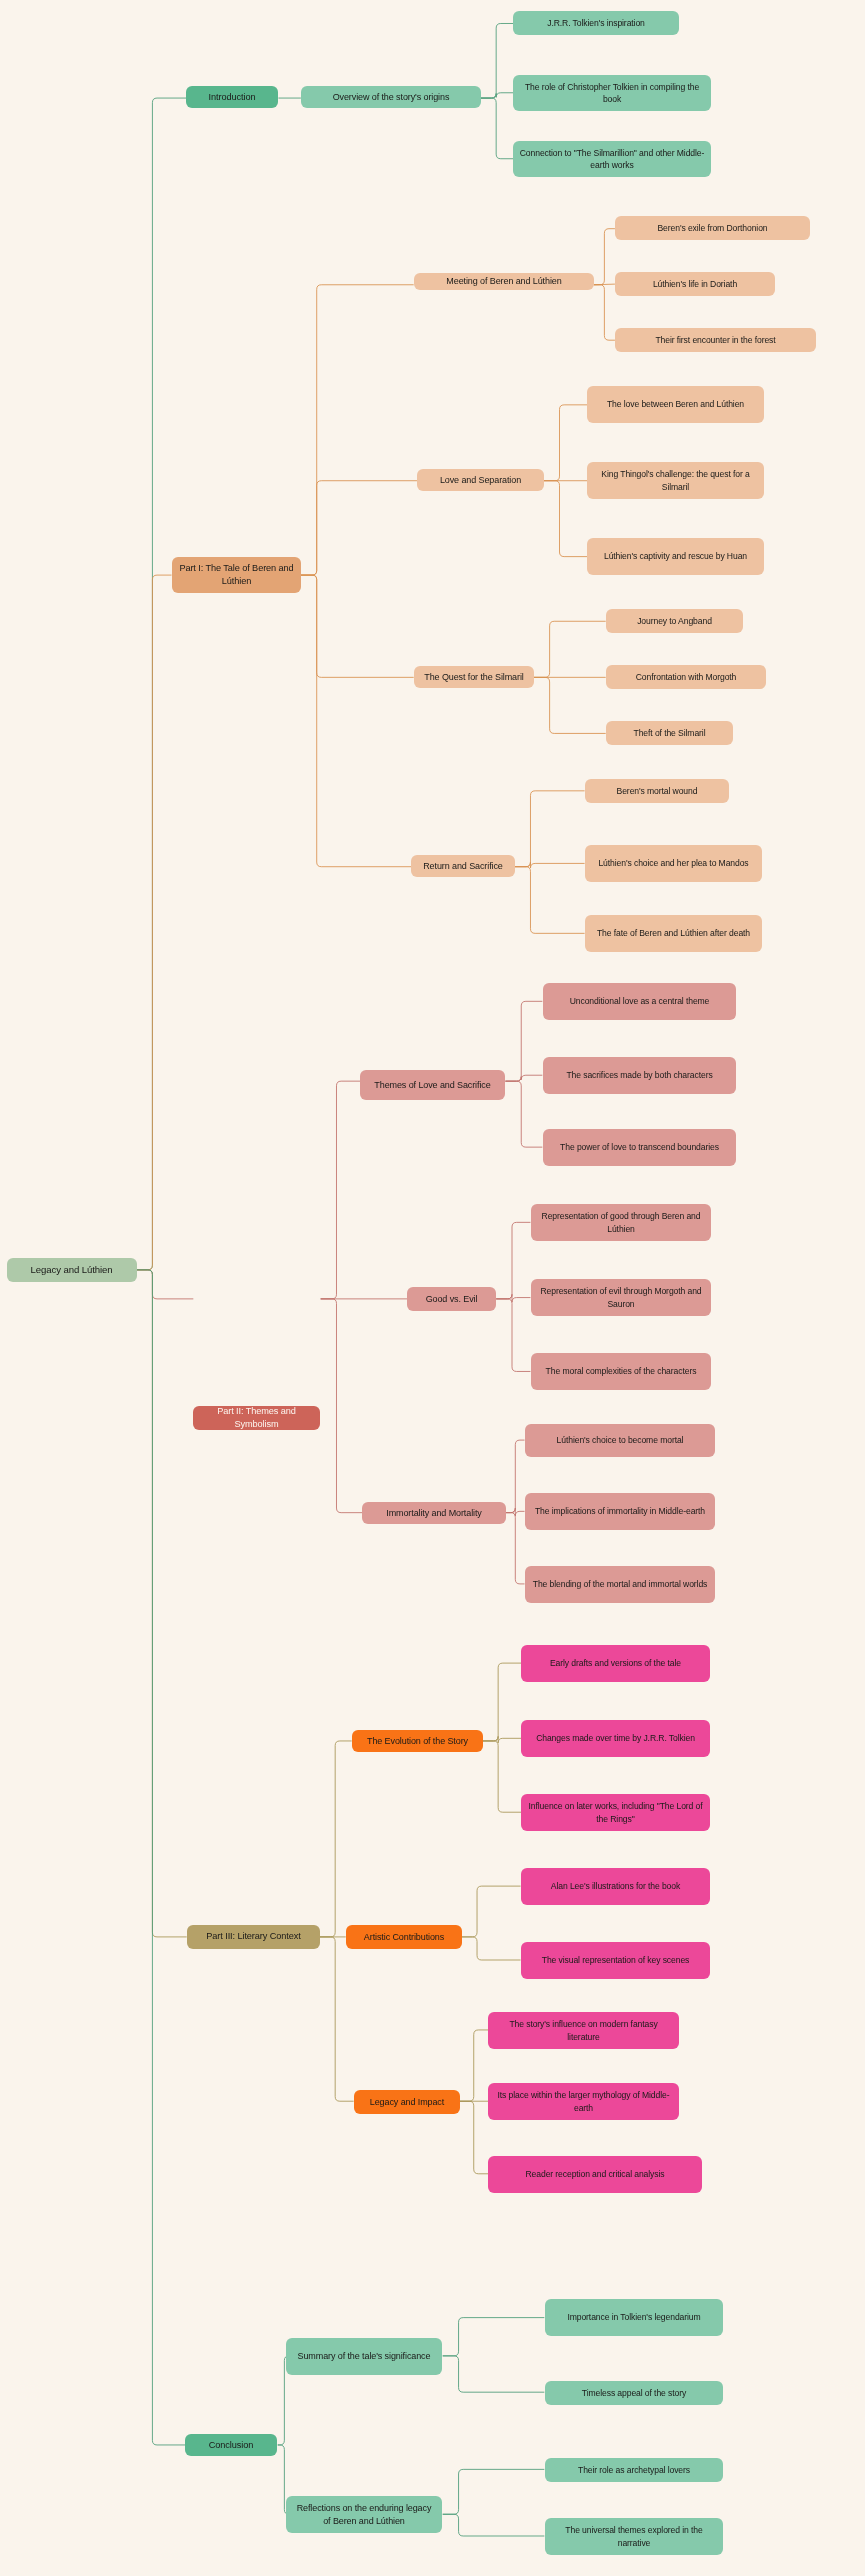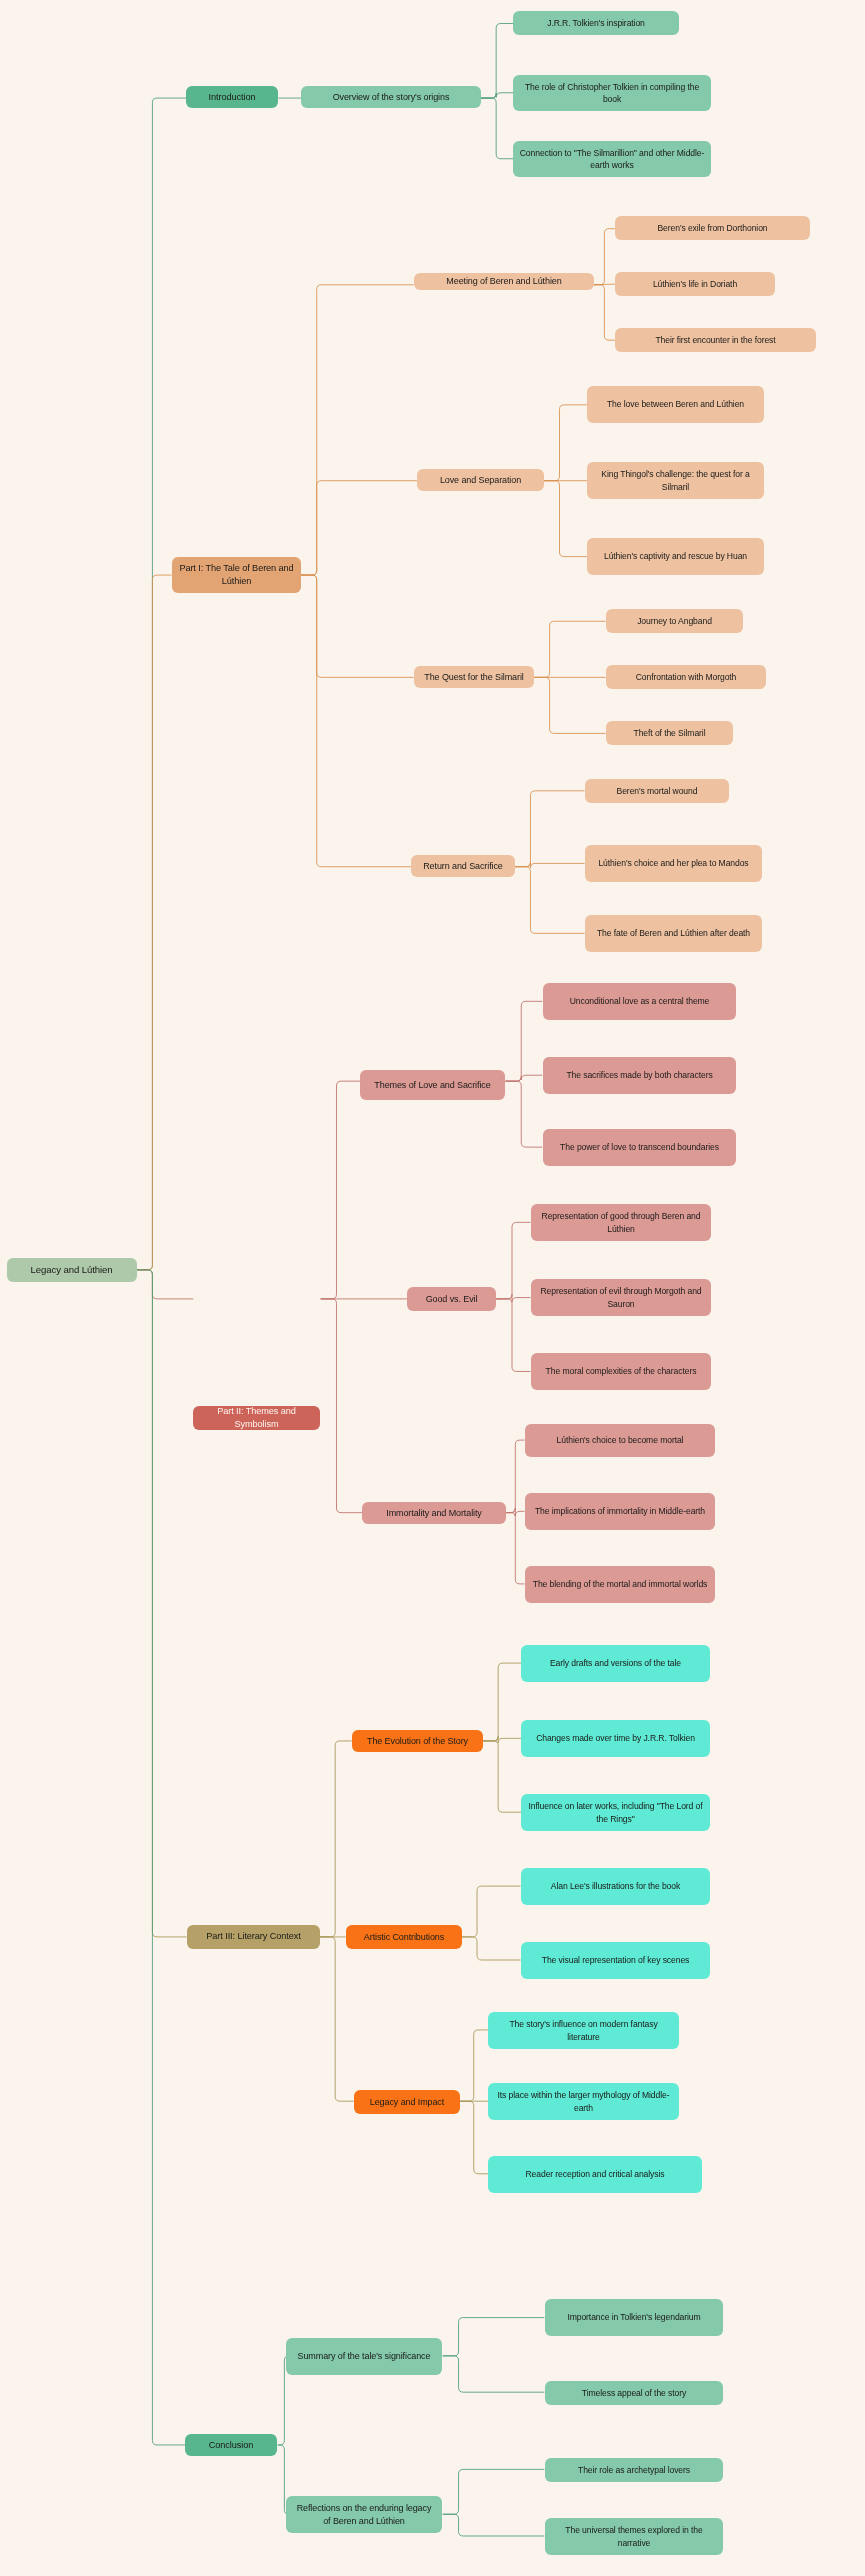--- a/index.html
+++ b/index.html
@@ -62,21 +62,21 @@
   .c-orange-3 { background: #eec2a1; }
 
   
   .c-red-1 { background: #cd6459; color: #fdf6f0; }
   .c-red-2 { background: #dc9a95; }
   .c-red-3 { background: #dc9a95; }
 
   
   .c-khaki-1 { background: #b5a168; }
   .c-khaki-2 { background: #f97316; }
-  .c-khaki-3 { background: #5eead4; }
+  .c-khaki-3 { background: #ec4899; }
 </style>
 </head>
 <body>
 
 <svg id="edges" viewBox="0 0 1311 3903">
     <path d="M 207 1924 L 224 1924 Q 231 1924 231 1917 L 231 155 Q 231 148 238 148 L 282 148" fill="none" stroke="#4c9b79" stroke-width="1.3"></path>
     <path d="M 422 148 L 456 148" fill="none" stroke="#4c9b79" stroke-width="1.3"></path>
     <path d="M 728 148 L 745 148 Q 752 148 752 141 L 752 42 Q 752 35 759 35 L 778 35" fill="none" stroke="#4c9b79" stroke-width="1.3"></path>
     <path d="M 728 148 L 745 148 Q 752 148 752 141 L 752 147 Q 752 140 759 140 L 778 140" fill="none" stroke="#4c9b79" stroke-width="1.3"></path>
     <path d="M 728 148 L 745 148 Q 752 148 752 155 L 752 233 Q 752 240 759 240 L 778 240" fill="none" stroke="#4c9b79" stroke-width="1.3"></path>

